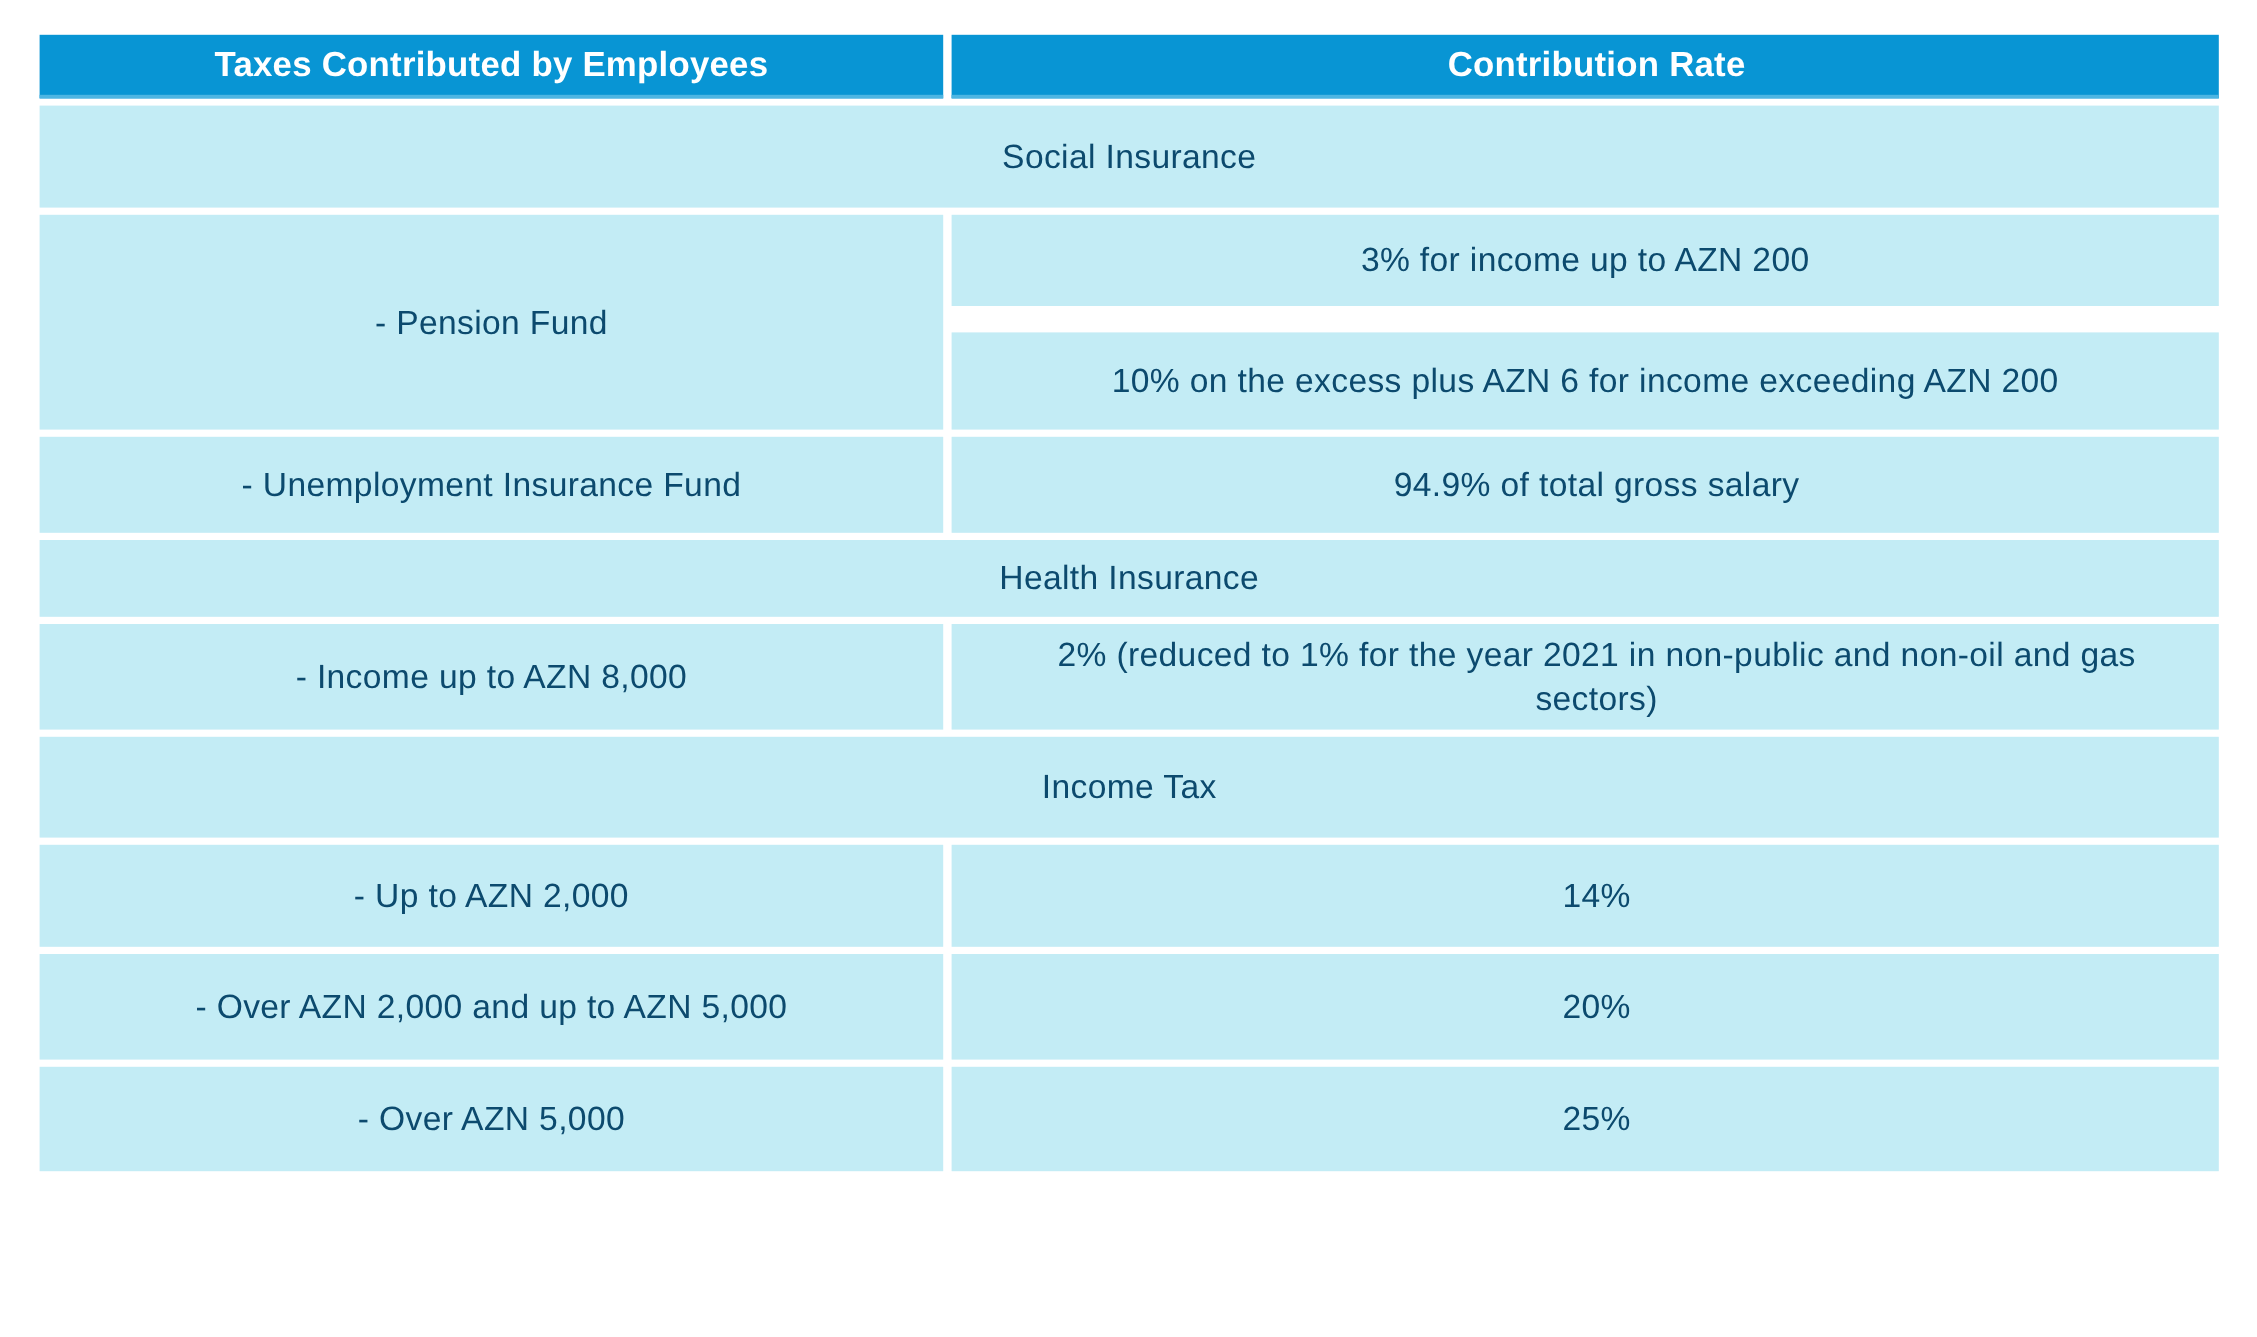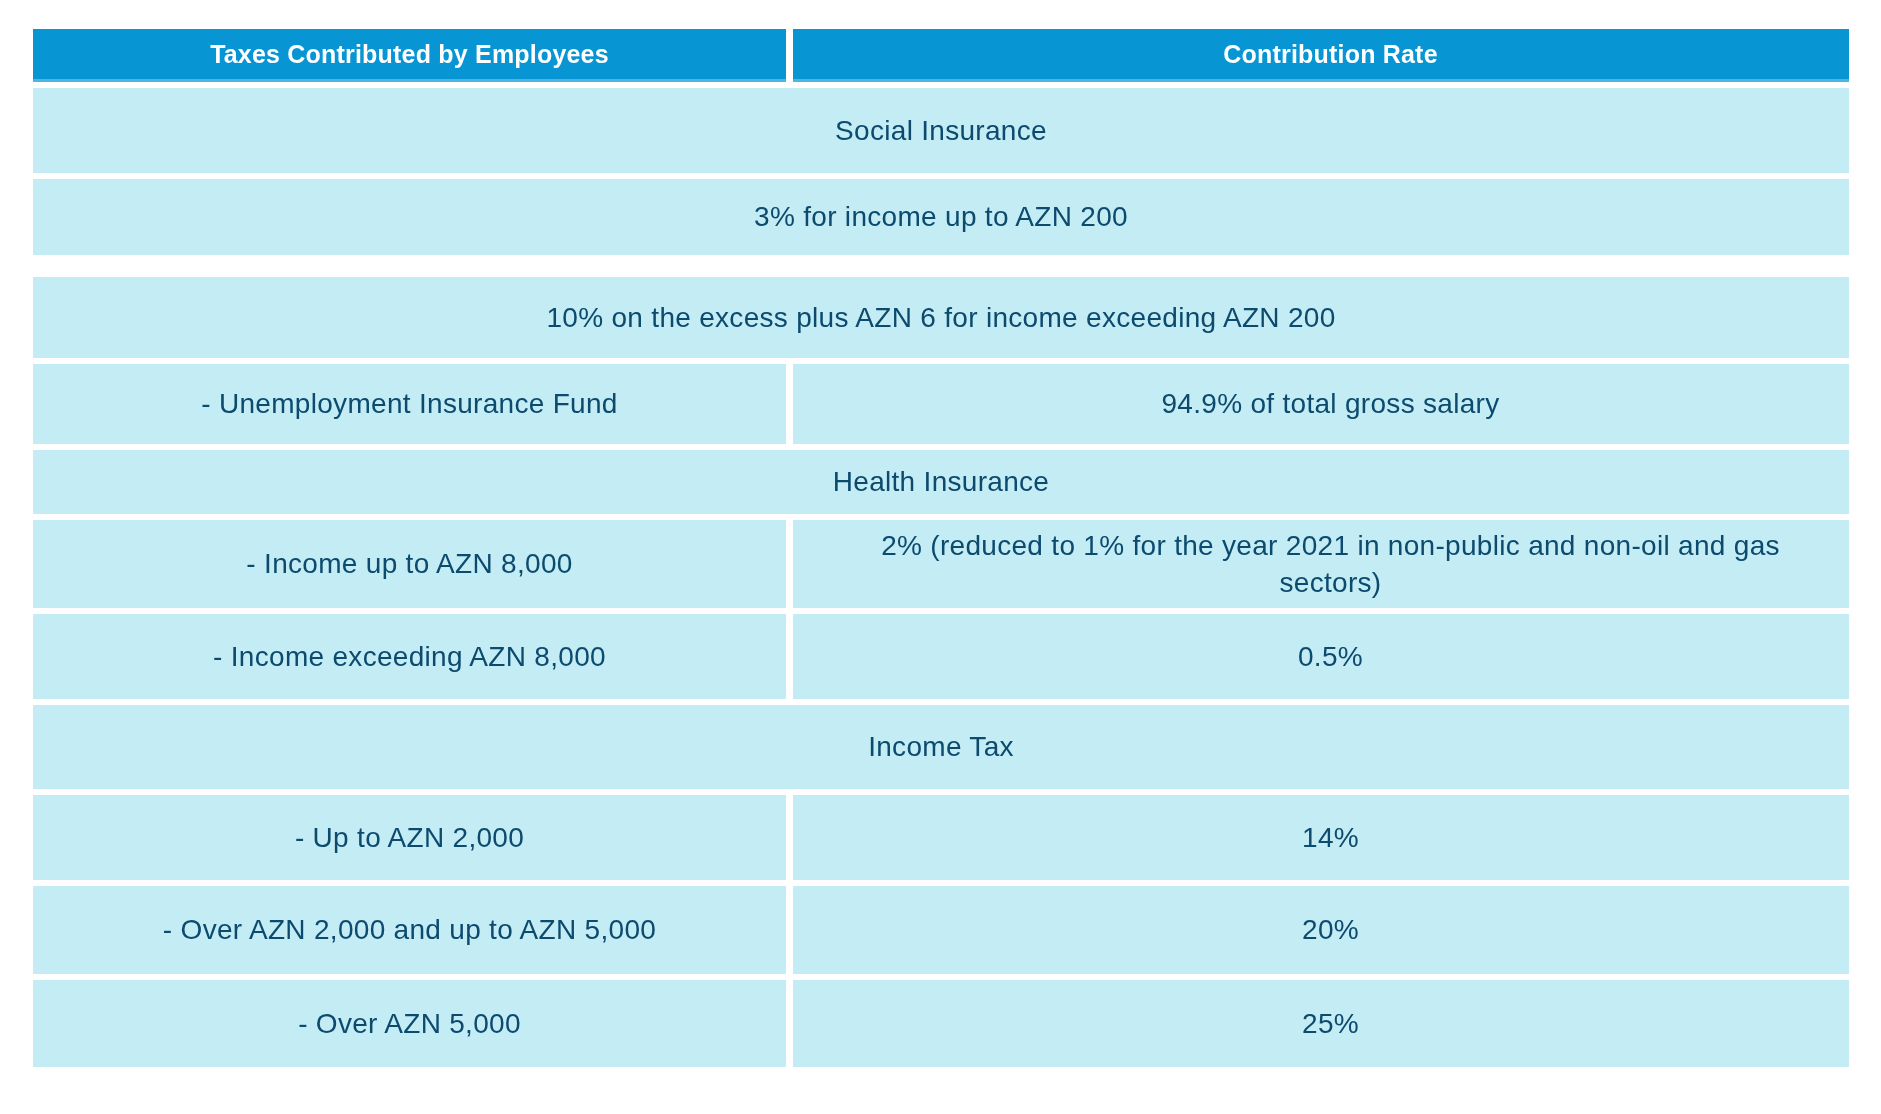--- a/index.html
+++ b/index.html
@@ -44,21 +44,21 @@
     flex: 1;
     display: flex;
     flex-direction: column;
     gap: 22px;
   }
   .stack .cell { width: 100%; }
   .head {
     background: #0895d4;
     color: #ffffff;
     font-weight: 700;
-    font-size: 25px;
+    font-size: 29px;
     letter-spacing: 0.2px;
     border-bottom: 3px solid #4db5e2;
     box-sizing: border-box;
   }
   .wrap span {
     display: inline-block;
     max-width: 1000px;
     line-height: 37px;
   }
 </style>
@@ -77,20 +77,23 @@
       </div>
     </div>
 
     <div class="row" style="height:85px">
       <div class="cell full">
         <span>Social Insurance</span>
       </div>
     </div>
 
     <div class="row" style="height:179px">
+      <div class="cell left-col" style="height:179px">
+        <span>- Pension Fund</span>
+      </div>
       <div class="stack">
         <div class="cell" style="height:84px">
           <span>3% for income up to AZN 200</span>
         </div>
         <div class="cell" style="height:89px">
           <span>10% on the excess plus AZN 6 for income exceeding AZN 200</span>
         </div>
       </div>
     </div>
 
@@ -111,28 +114,20 @@
 
     <div class="row" style="height:88px">
       <div class="cell left-col">
         <span>- Income up to AZN 8,000</span>
       </div>
       <div class="cell right-col wrap">
         <span>2% (reduced to 1% for the year 2021 in non-public and non-oil and gas sectors)</span>
       </div>
     </div>
 
-    <div class="row" style="height:85px">
-      <div class="cell left-col">
-        <span>- Income exceeding AZN 8,000</span>
-      </div>
-      <div class="cell right-col">
-        <span>0.5%</span>
-      </div>
-    </div>
 
     <div class="row" style="height:84px">
       <div class="cell full">
         <span>Income Tax</span>
       </div>
     </div>
 
     <div class="row" style="height:85px">
       <div class="cell left-col">
         <span>- Up to AZN 2,000</span>

